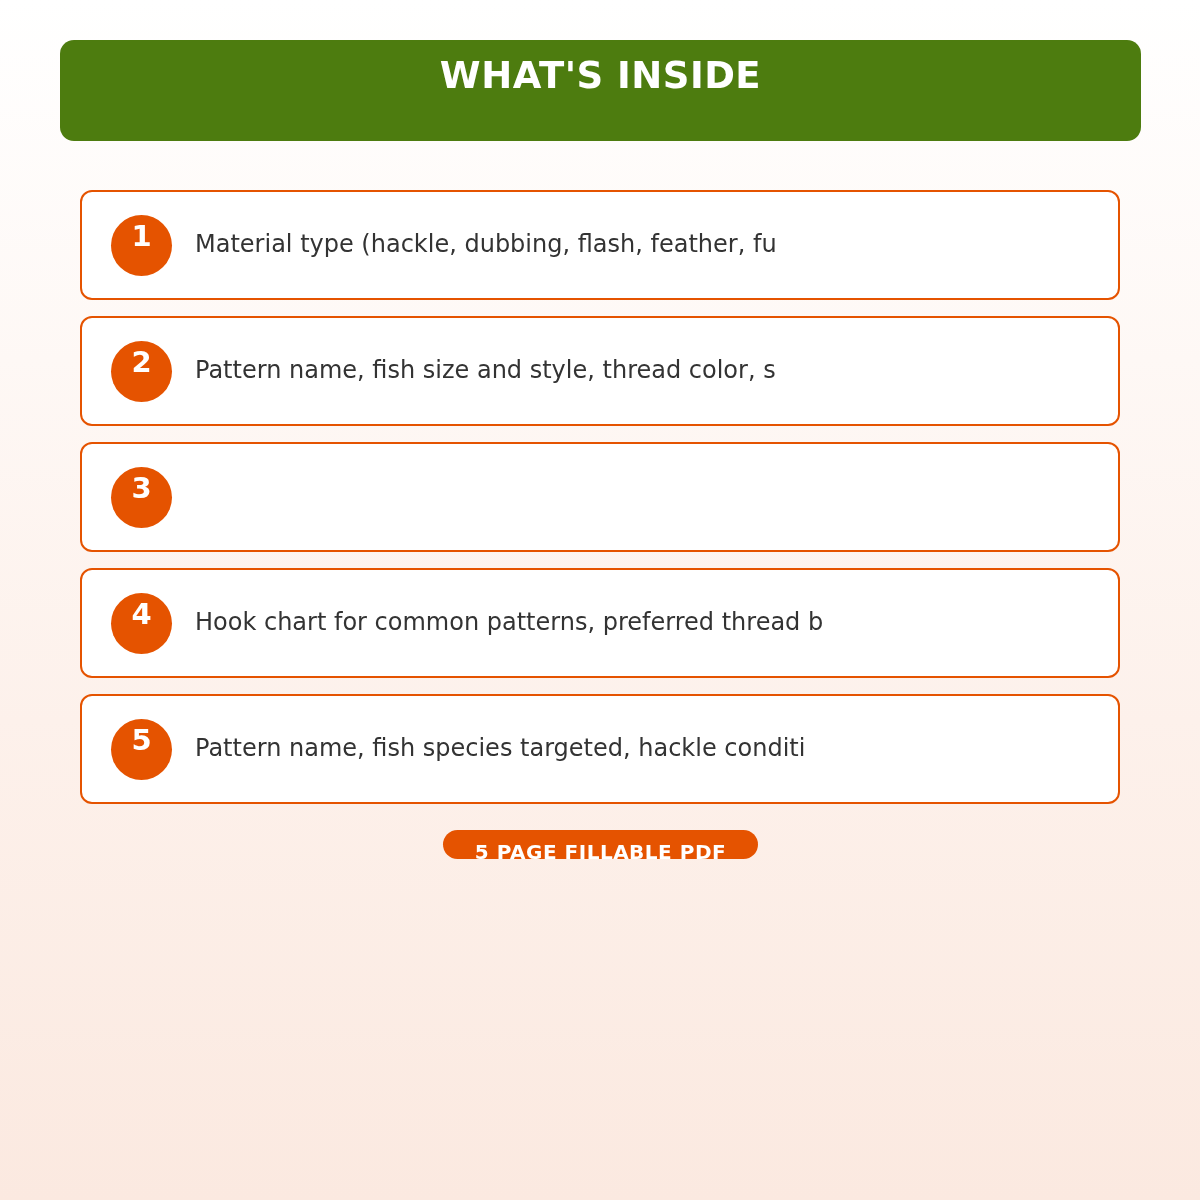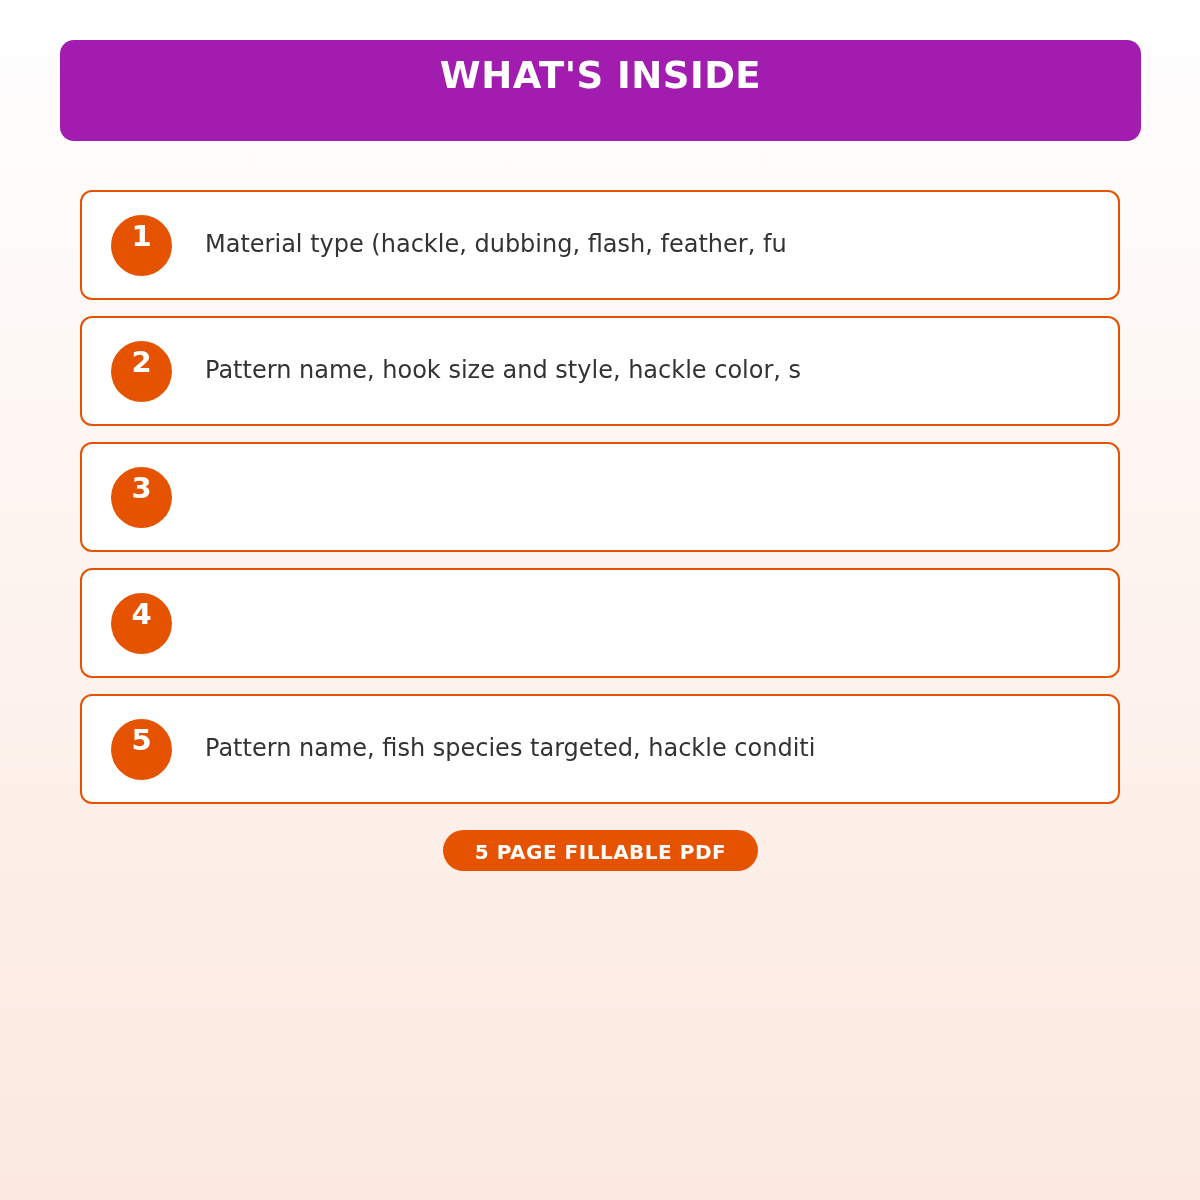--- a/index.html
+++ b/index.html
@@ -4,46 +4,46 @@
 <style>
   html, body { margin: 0; padding: 0; }
   body {
     width: 1200px; height: 1200px; overflow: hidden;
     background: linear-gradient(to bottom, #ffffff 0%, #fdf1eb 60%, #fbe9e0 100%);
     font-family: "DejaVu Sans", sans-serif;
     position: relative;
   }
   .header {
     position: absolute; left: 60px; top: 40px; width: 1081px; height: 101px;
-    background: #a21caf; border-radius: 14px;
+    background: #4d7c0f; border-radius: 14px;
   }
   .header-title {
     position: absolute; left: 0; right: 0; top: 14px; text-align: center;
     color: #ffffff; font-weight: bold; font-size: 37px; letter-spacing: 0.5px;
   }
   .list { position: absolute; left: 80px; top: 190px; width: 1040px; }
   .card {
     position: relative; box-sizing: border-box; width: 1040px; height: 110px;
     background: #ffffff; border: 2px solid #e55300; border-radius: 12px;
     margin-bottom: 16px;
   }
   .badge {
     position: absolute; left: 29px; top: 23px; width: 61px; height: 61px;
     border-radius: 50%; background: #e55300;
   }
   .badge-num {
     position: absolute; left: 0; right: 0; top: 4px; text-align: center;
     color: #ffffff; font-weight: bold; font-size: 29px;
   }
   .card-text {
-    position: absolute; left: 123px; top: 38px;
+    position: absolute; left: 113px; top: 38px;
     color: #333333; font-size: 24px; white-space: nowrap;
   }
   .pill {
-    position: absolute; left: 443px; top: 830px; width: 315px; height: 41px;
+    position: absolute; left: 443px; top: 830px; width: 315px; height: 29px;
     background: #e55300; border-radius: 24px;
   }
   .pill-text {
     position: absolute; left: 0; right: 0; top: 10px; text-align: center;
     color: #ffffff; font-weight: bold; font-size: 20px; letter-spacing: 0.5px;
   }
 </style>
 </head>
 <body>
 
@@ -55,31 +55,32 @@
   <div class="card">
     <div class="badge">
       <div class="badge-num">1</div>
     </div>
     <div class="card-text">Material type (hackle, dubbing, flash, feather, fu</div>
   </div>
   <div class="card">
     <div class="badge">
       <div class="badge-num">2</div>
     </div>
-    <div class="card-text">Pattern name, hook size and style, hackle color, s</div>
+    <div class="card-text">Pattern name, fish size and style, thread color, s</div>
   </div>
   <div class="card">
     <div class="badge">
       <div class="badge-num">3</div>
     </div>
   </div>
   <div class="card">
     <div class="badge">
       <div class="badge-num">4</div>
     </div>
+    <div class="card-text">Hook chart for common patterns, preferred thread b</div>
   </div>
   <div class="card">
     <div class="badge">
       <div class="badge-num">5</div>
     </div>
     <div class="card-text">Pattern name, fish species targeted, hackle conditi</div>
   </div>
 </div>
 
 <div class="pill">

